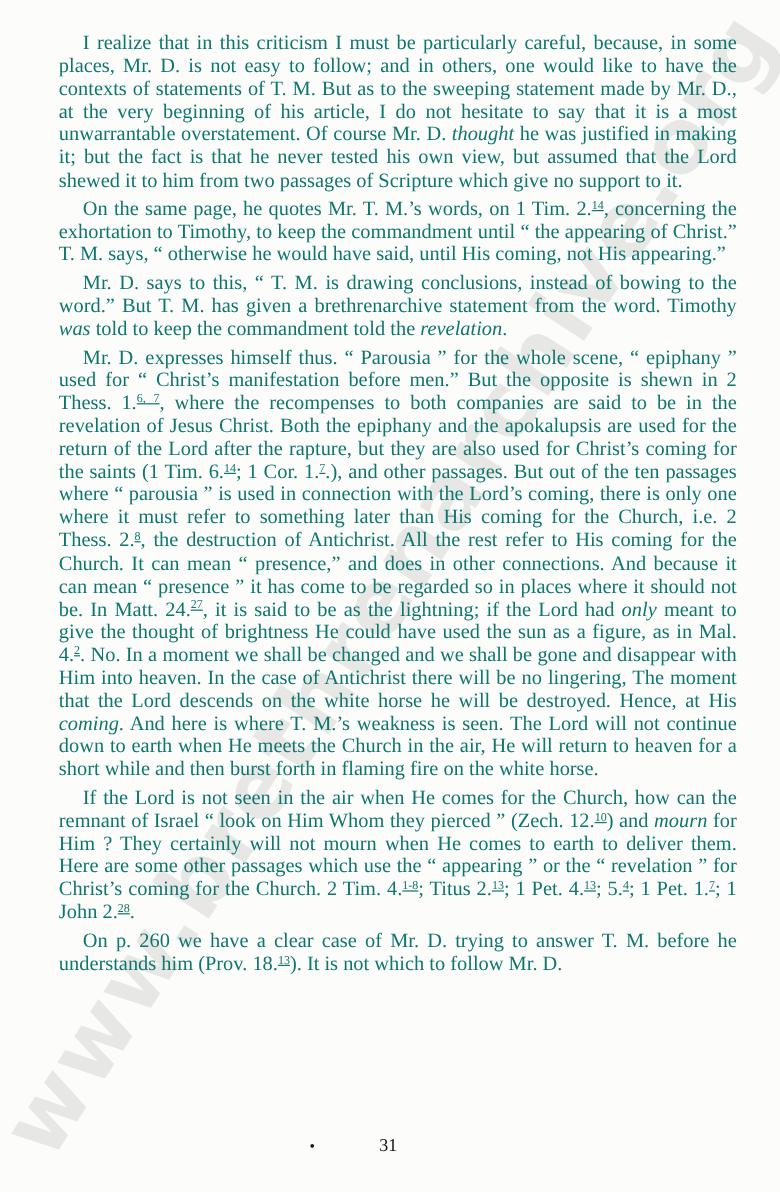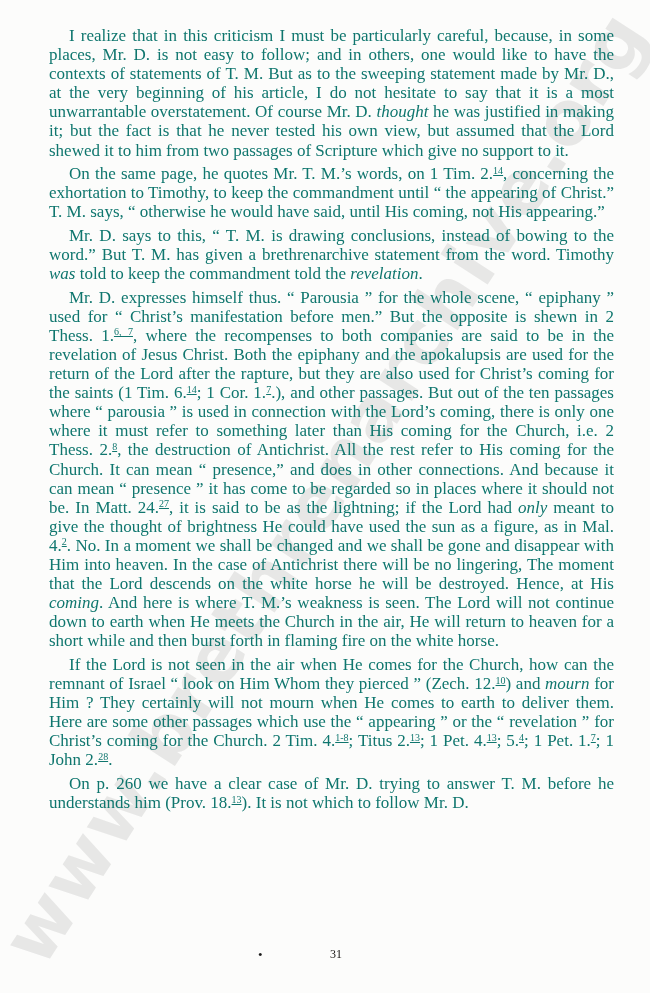--- a/index.html
+++ b/index.html
@@ -75,24 +75,24 @@
     font-family: "Liberation Serif", serif;
     font-size: 13px;
     color: #1a1a1a;
     line-height: 13px;
   }
   .page-number {
     position: absolute;
     left: 316px;
     top: 947px;
     width: 40px;
-    text-align: center;
+    text-align: left;
     z-index: 1;
     font-family: "Liberation Serif", "DejaVu Serif", serif;
-    font-size: 12px;
+    font-size: 15px;
     color: #161412;
   }
 </style>
 </head>
 <body style="background: rgb(252, 252, 251);">
 
 <div class="page">
 
   <div class="watermark" style="color: rgb(231, 231, 230);">www.brethrenarchive.org</div>
 

